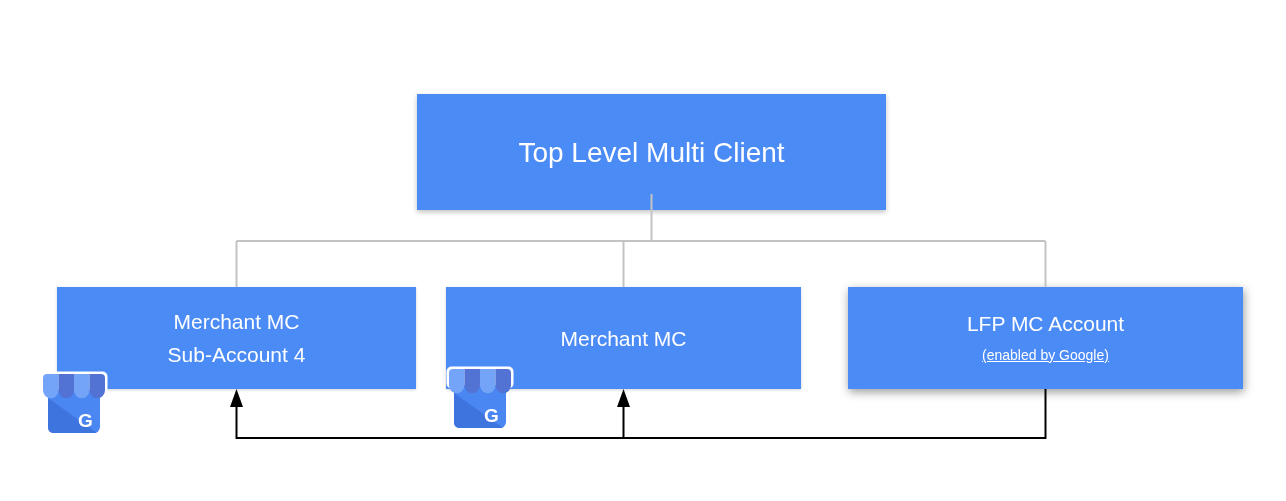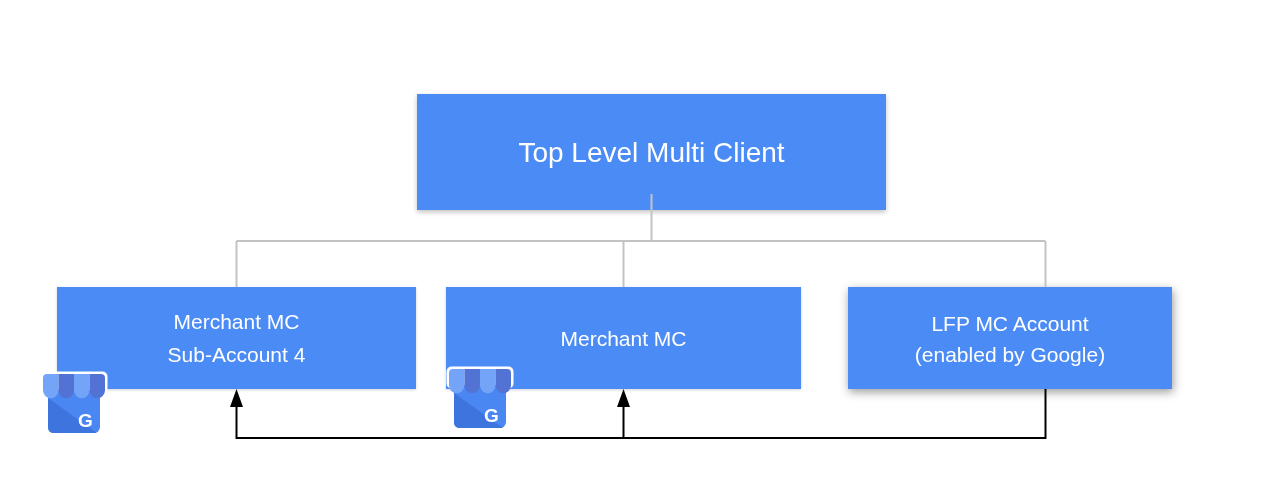--- a/index.html
+++ b/index.html
@@ -25,22 +25,22 @@
     left: 417px; top: 94px; width: 469px; height: 116px;
     font-size: 28px; line-height: 41px;
     box-shadow: 0 2px 5px rgba(0,0,0,0.25);
   }
   .node-child {
     top: 287px; height: 102px;
     font-size: 21px; line-height: 33px;
   }
   .node-sub1 { left: 57px;  width: 359px; box-shadow: 0 1px 3px rgba(0,0,0,0.18); }
   .node-sub2 { left: 446px; width: 355px; box-shadow: 0 1px 3px rgba(0,0,0,0.18); }
-  .node-lfp  { left: 848px; width: 324px; box-shadow: 1px 3px 9px rgba(0,0,0,0.40); }
-  .node-lfp .line2 { font-size: 21px; line-height: 30px; }
+  .node-lfp  { left: 848px; width: 395px; box-shadow: 1px 3px 9px rgba(0,0,0,0.40); }
+  .node-lfp .line2 { font-size: 14px; line-height: 30px; text-decoration: underline; }
   .connector-layer {
     position: absolute; left: 0; top: 0; width: 1286px; height: 501px;
     pointer-events: none;
   }
   .biz-icon { position: absolute; width: 68px; height: 64px; }
   .biz-icon-1 { left: 40px;  top: 371px; }
   .biz-icon-2 { left: 446px; top: 366px; }
 </style>
 </head>
 <body>

